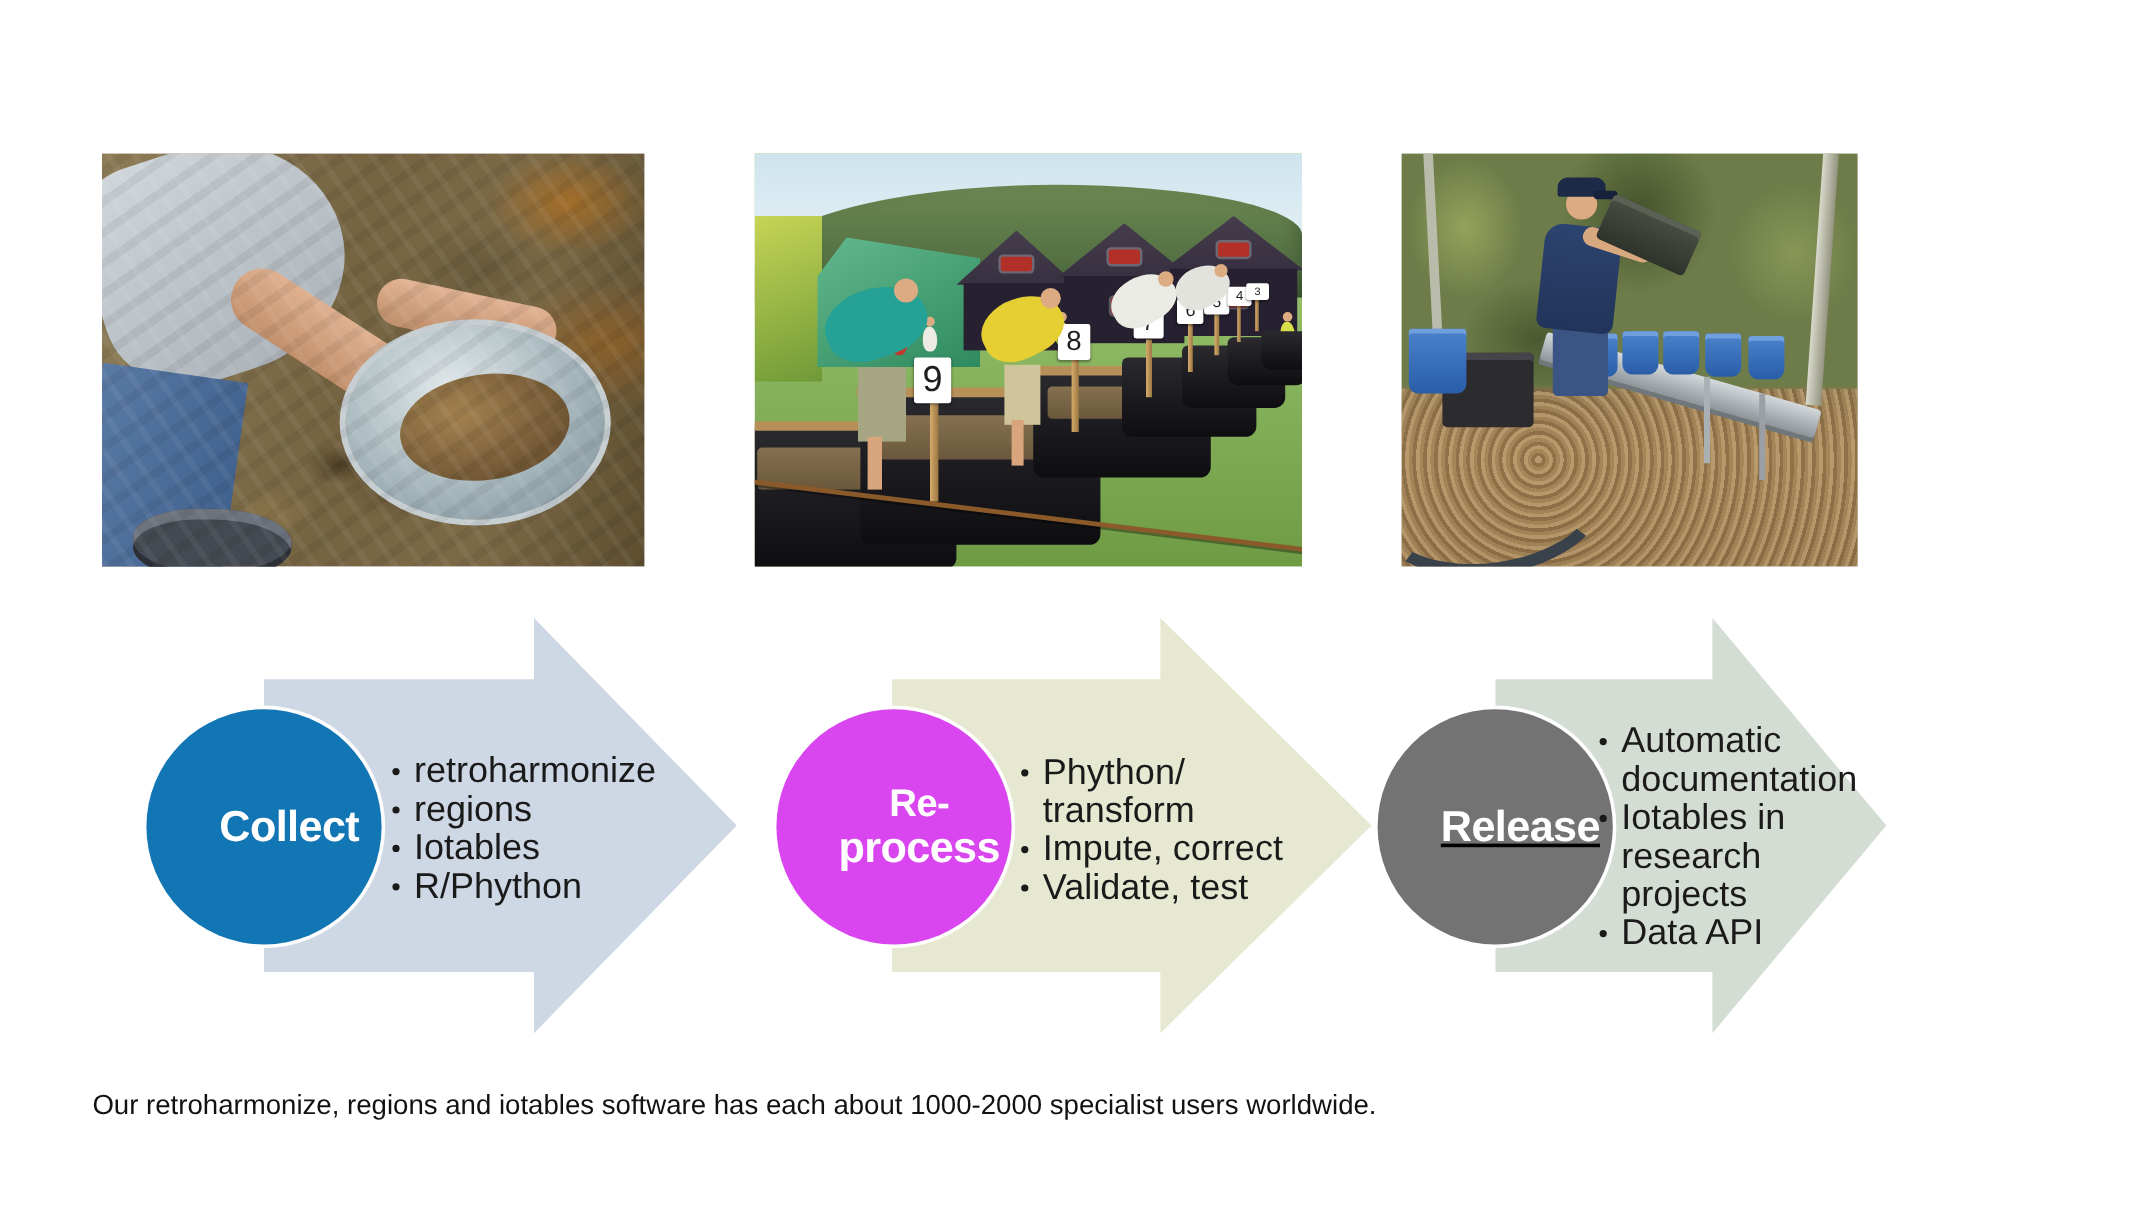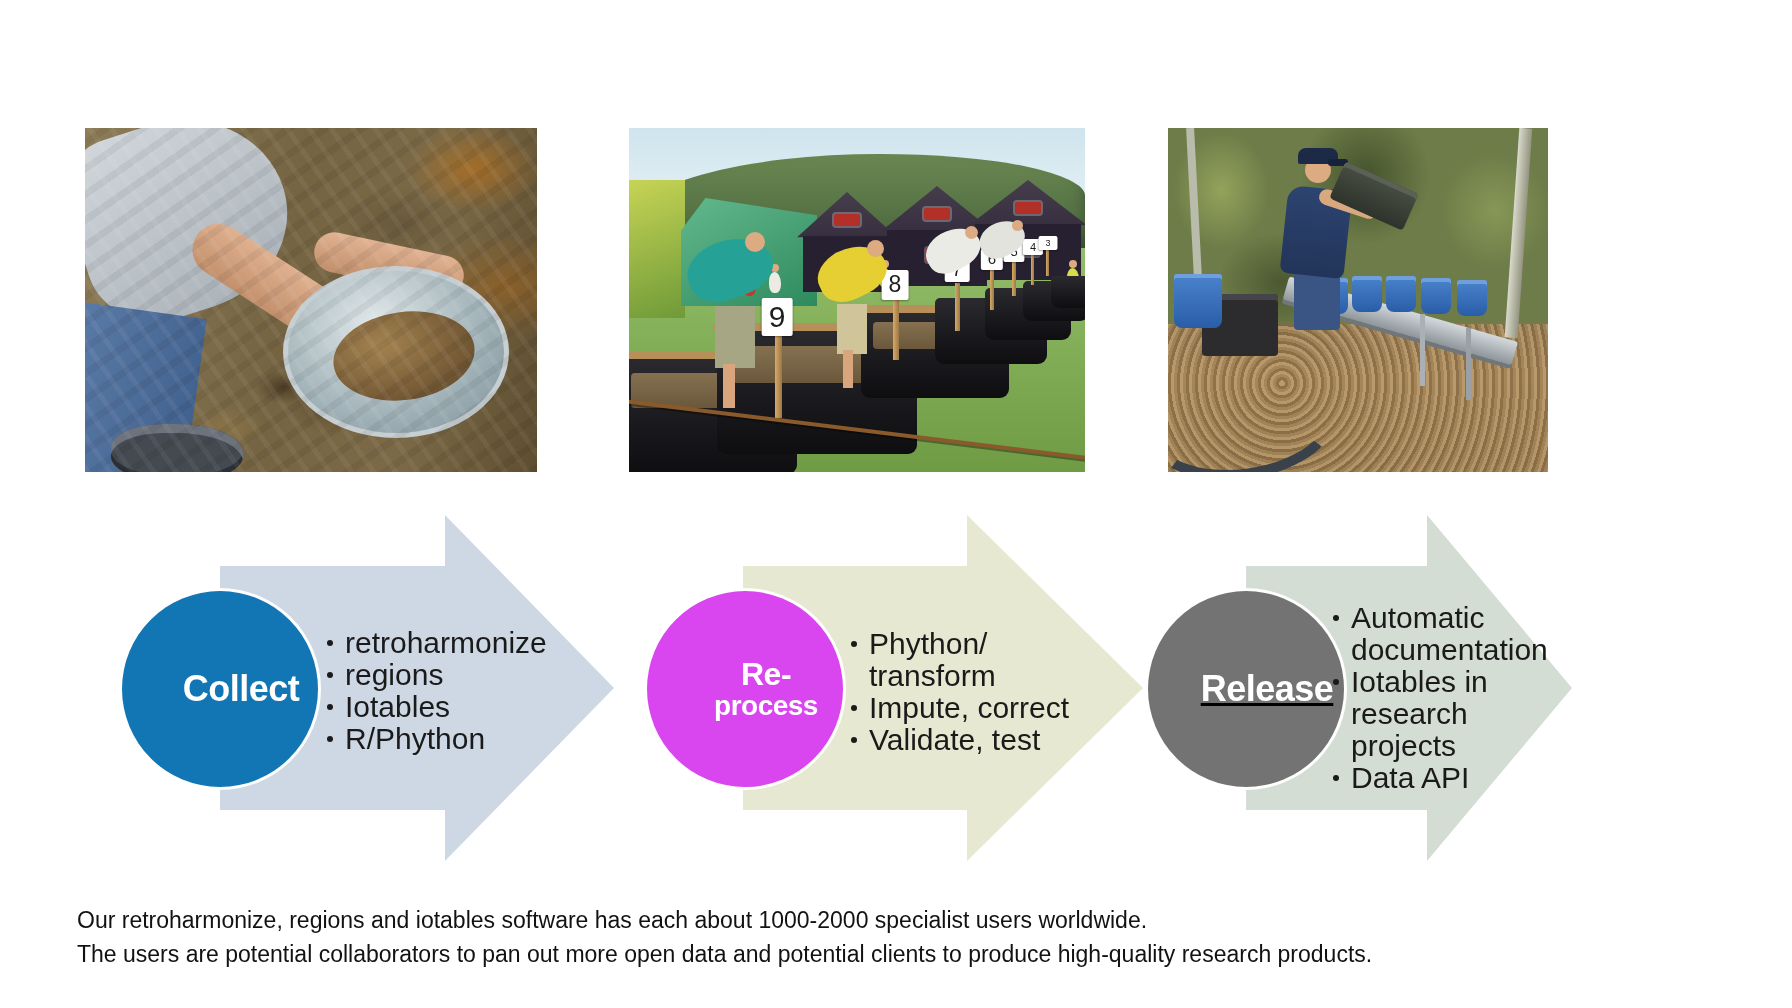--- a/index.html
+++ b/index.html
@@ -236,21 +236,21 @@
           <span>Iotables</span>
         </div>
         <div class="b-row">
           <span class="b-dot"></span>
           <span>R/Phython</span>
         </div>
       </div>
       <div class="arrow" style="position: absolute; left: 743px; top: 515px; width: 400px; height: 346px; background: rgb(230, 232, 209); clip-path: polygon(0px 51px, 224px 51px, 224px 0px, 400px 173px, 224px 346px, 224px 295px, 0px 295px);"></div>
       <div class="circle" style="position: absolute; left: 647px; top: 591px; background: #d946ef;">
         <div class="lbl" style="font-size: 32px;">Re-</div>
-        <div class="lbl" style="font-size: 28px;">process</div>
+        <div class="lbl" style="font-size: 36px;">process</div>
       </div>
       <div class="bullets" style="position: absolute; left: 851px; top: 628px; color: rgb(26, 26, 26);">
         <div class="b-row">
           <span class="b-dot"></span>
           <span>Phython/</span>
         </div>
         <div class="b-row">
           <span class="b-dot ghost"></span>
           <span>transform</span>
         </div>
@@ -290,15 +290,14 @@
         </div>
         <div class="b-row">
           <span class="b-dot"></span>
           <span>Data API</span>
         </div>
       </div>
     </div>
 
   <div class="footer">
     <div>Our retroharmonize, regions and iotables software has each about 1000-2000 specialist users worldwide.</div>
-    <div>The users are potential collaborators to pan out more open data and potential clients to produce high-quality research products.</div>
   </div>
 </div>
 
 </body></html>

